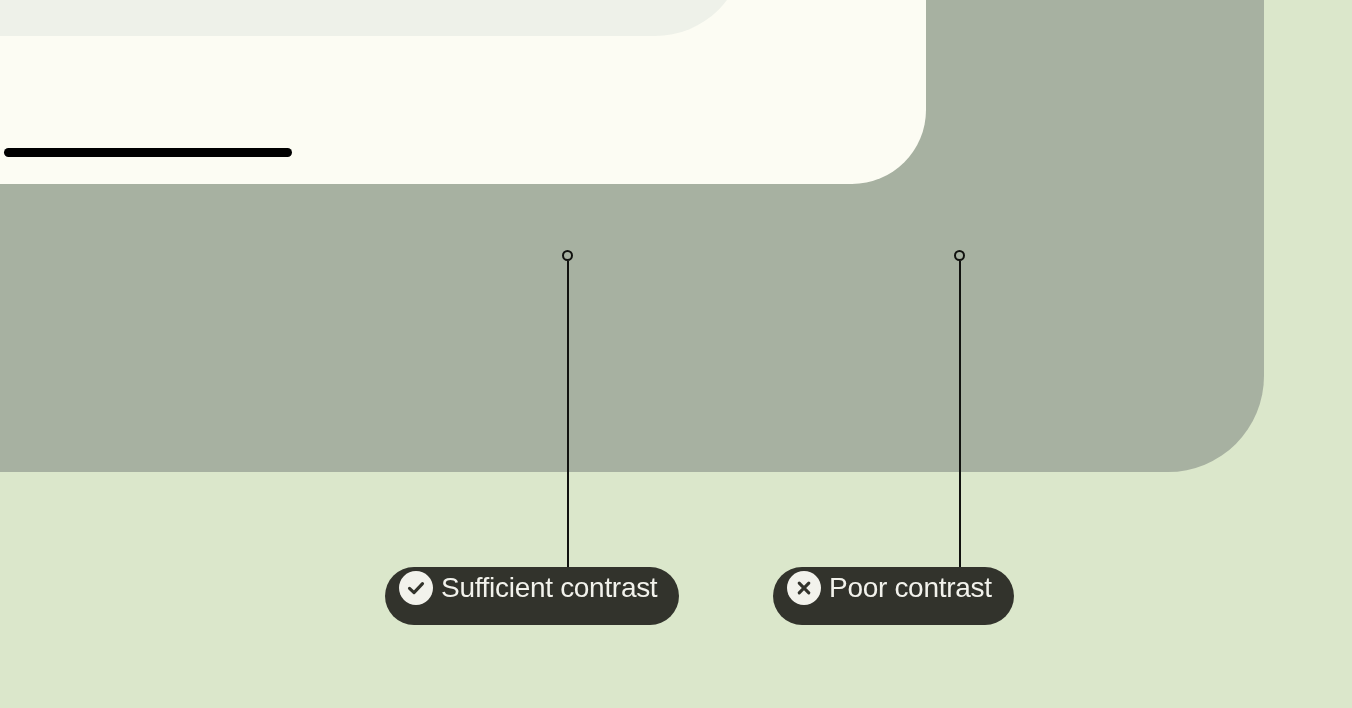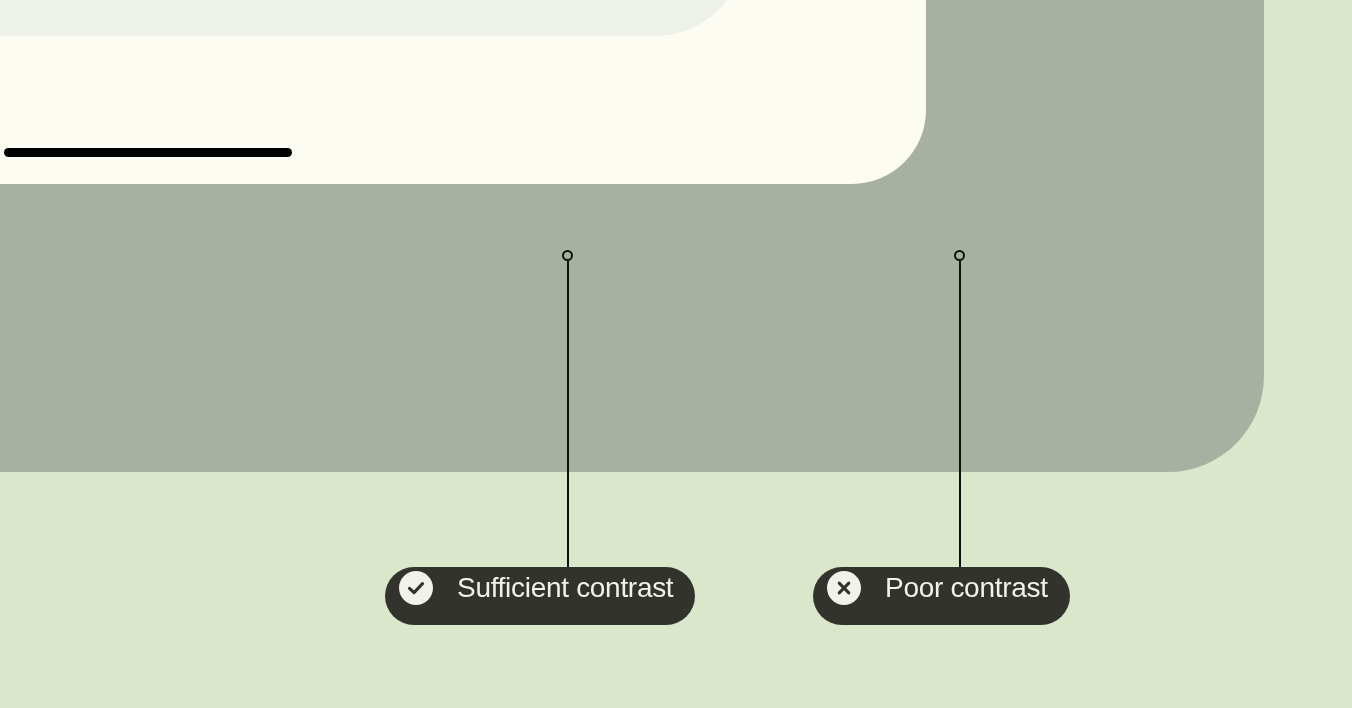--- a/index.html
+++ b/index.html
@@ -96,42 +96,42 @@
   .badge {
     position: absolute;
     top: 567px;
     height: 58px;
     background: #32332c;
     border-radius: 29px;
     display: flex;
     align-items: center;
     padding: 0 22px 17px 14px;
     box-sizing: border-box;
-    gap: 24px;
+    gap: 8px;
   }
   .badge-label {
     font-size: 28px;
     color: #f2f2ec;
     letter-spacing: -0.3px;
     white-space: nowrap;
     line-height: 1;
   }
   .badge-icon {
     width: 34px;
     height: 34px;
     border-radius: 50%;
     background: #f2f2ec;
     display: flex;
     align-items: center;
     justify-content: center;
     flex: 0 0 auto;
   }
   .badge-icon svg { display: block; }
   .badge-sufficient { left: 385px; }
-  .badge-poor { left: 813px; }
+  .badge-poor { left: 773px; }
 </style>
 </head>
 <body>
 
 <div id="stage">
 
   <div class="device-frame">
     <div class="device-screen">
 
       <div class="msg-row row-main"></div>

